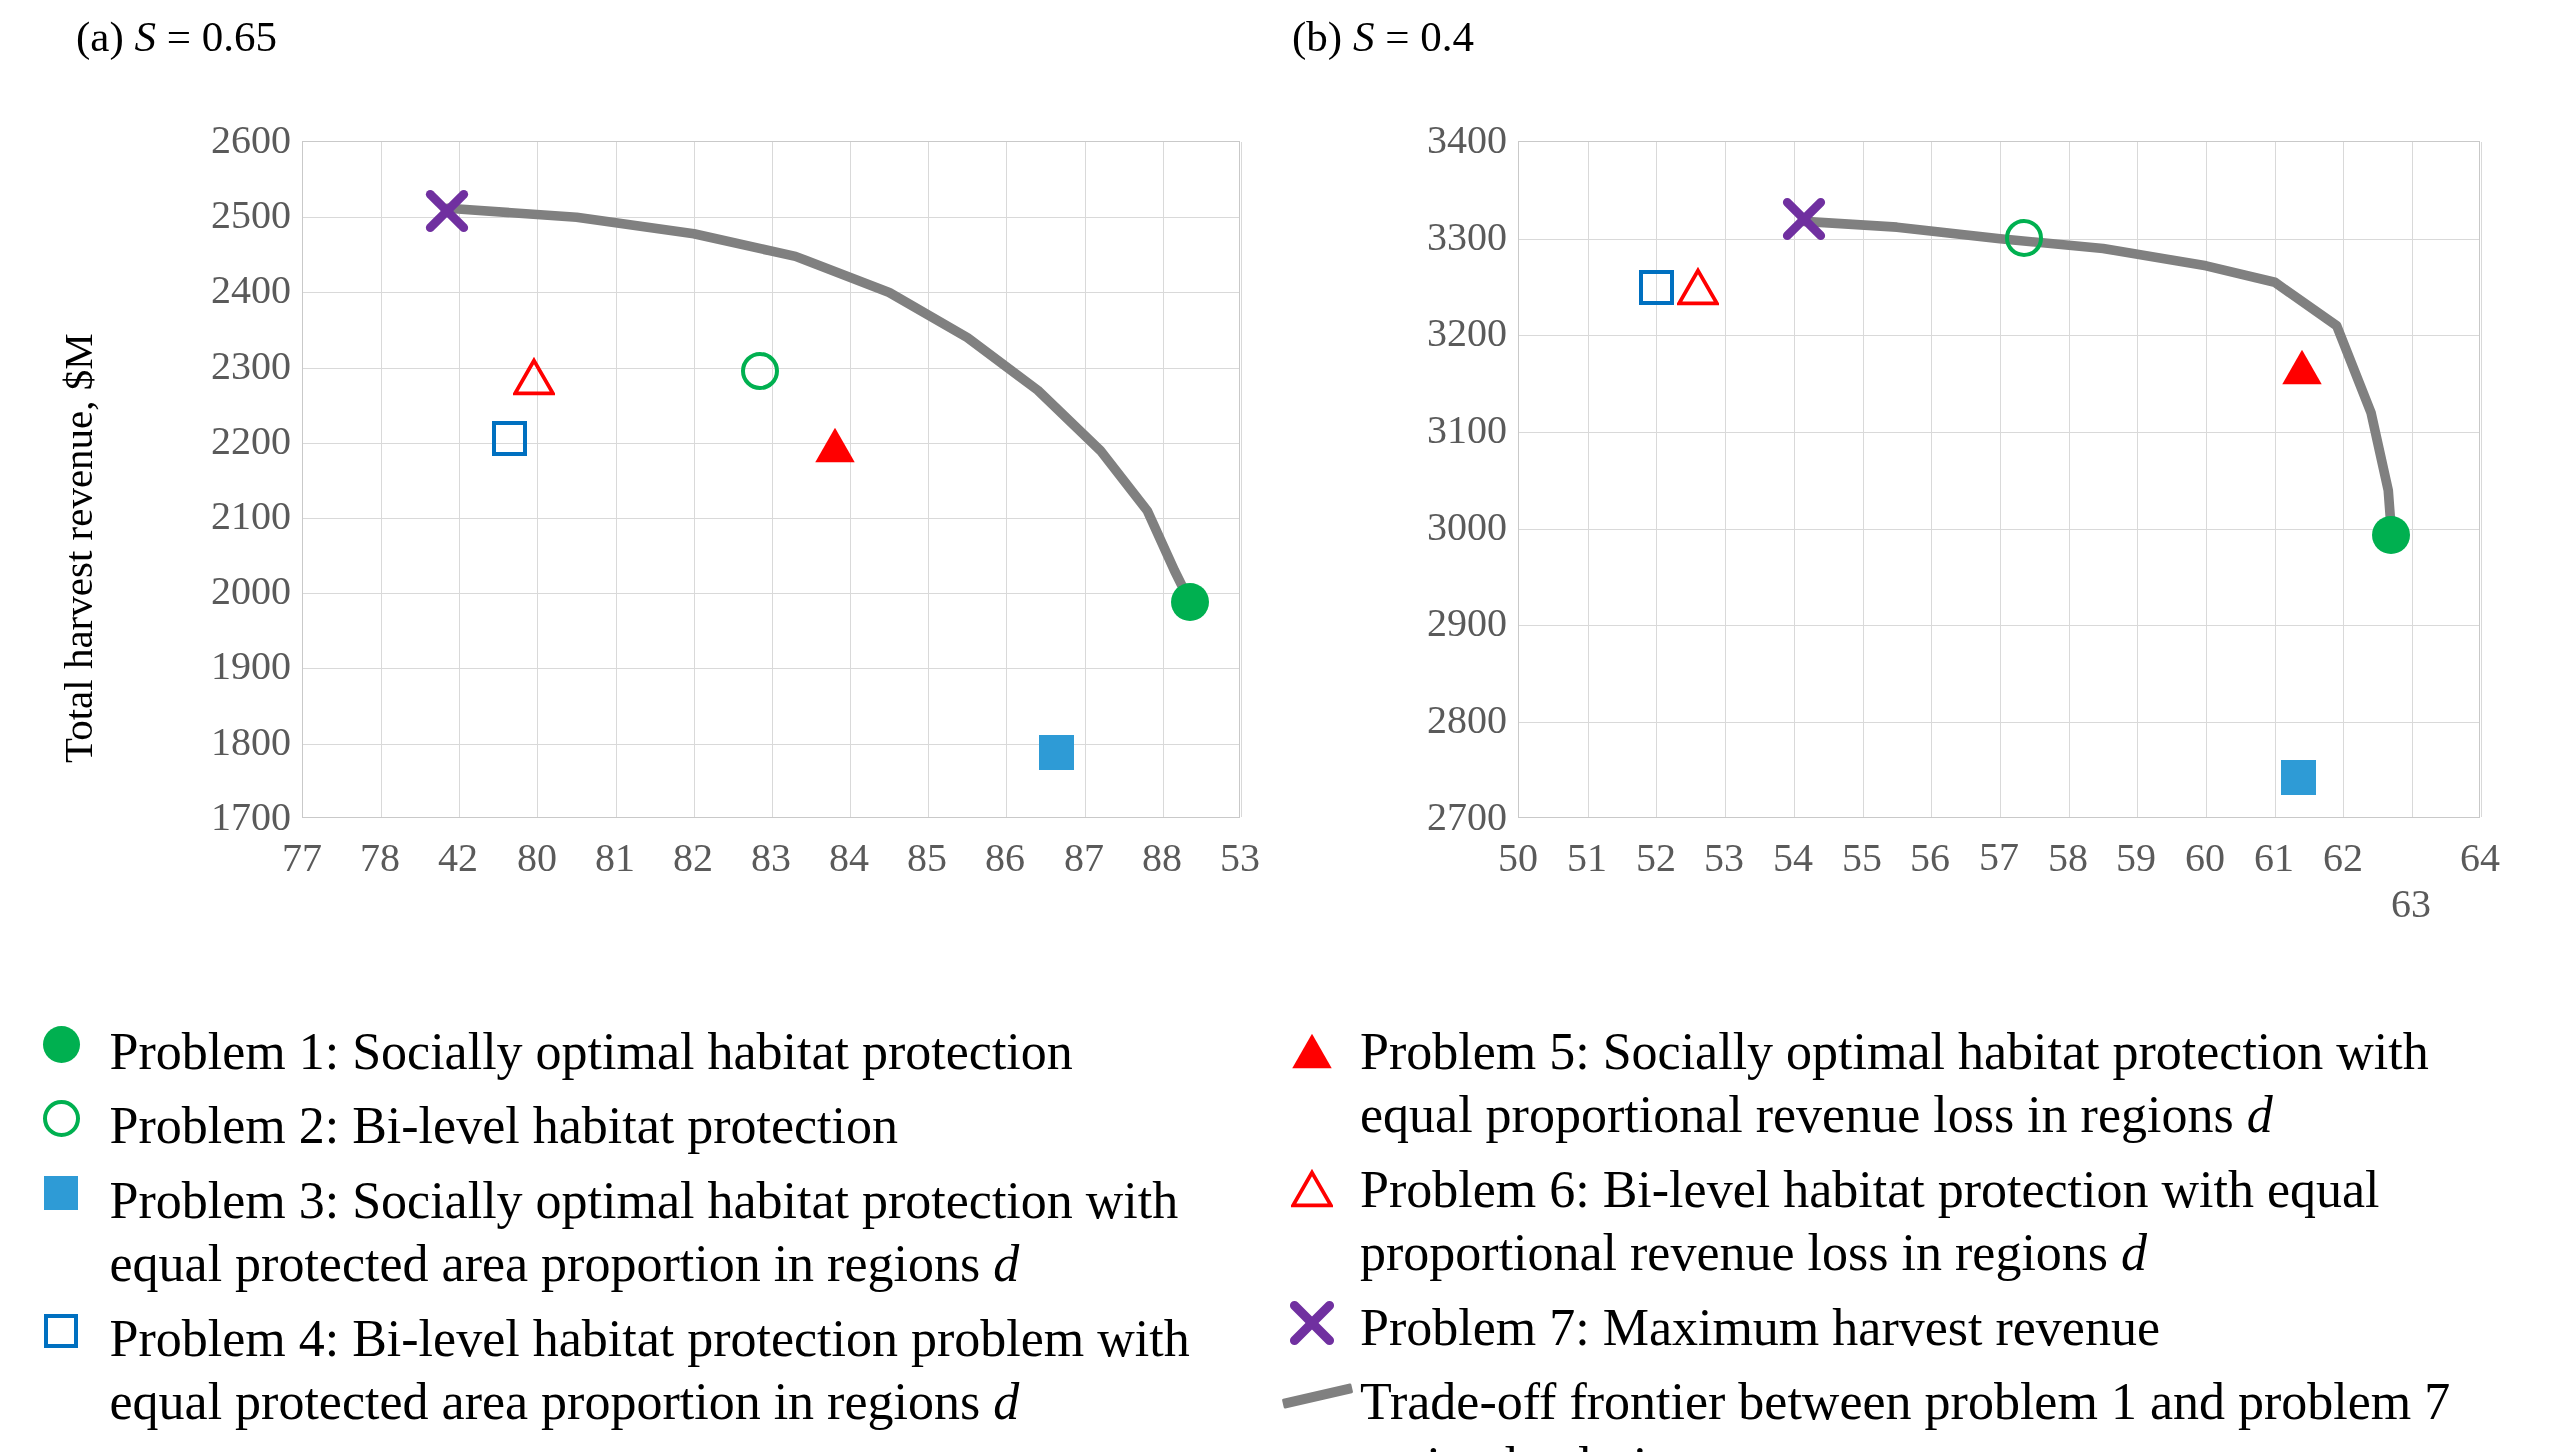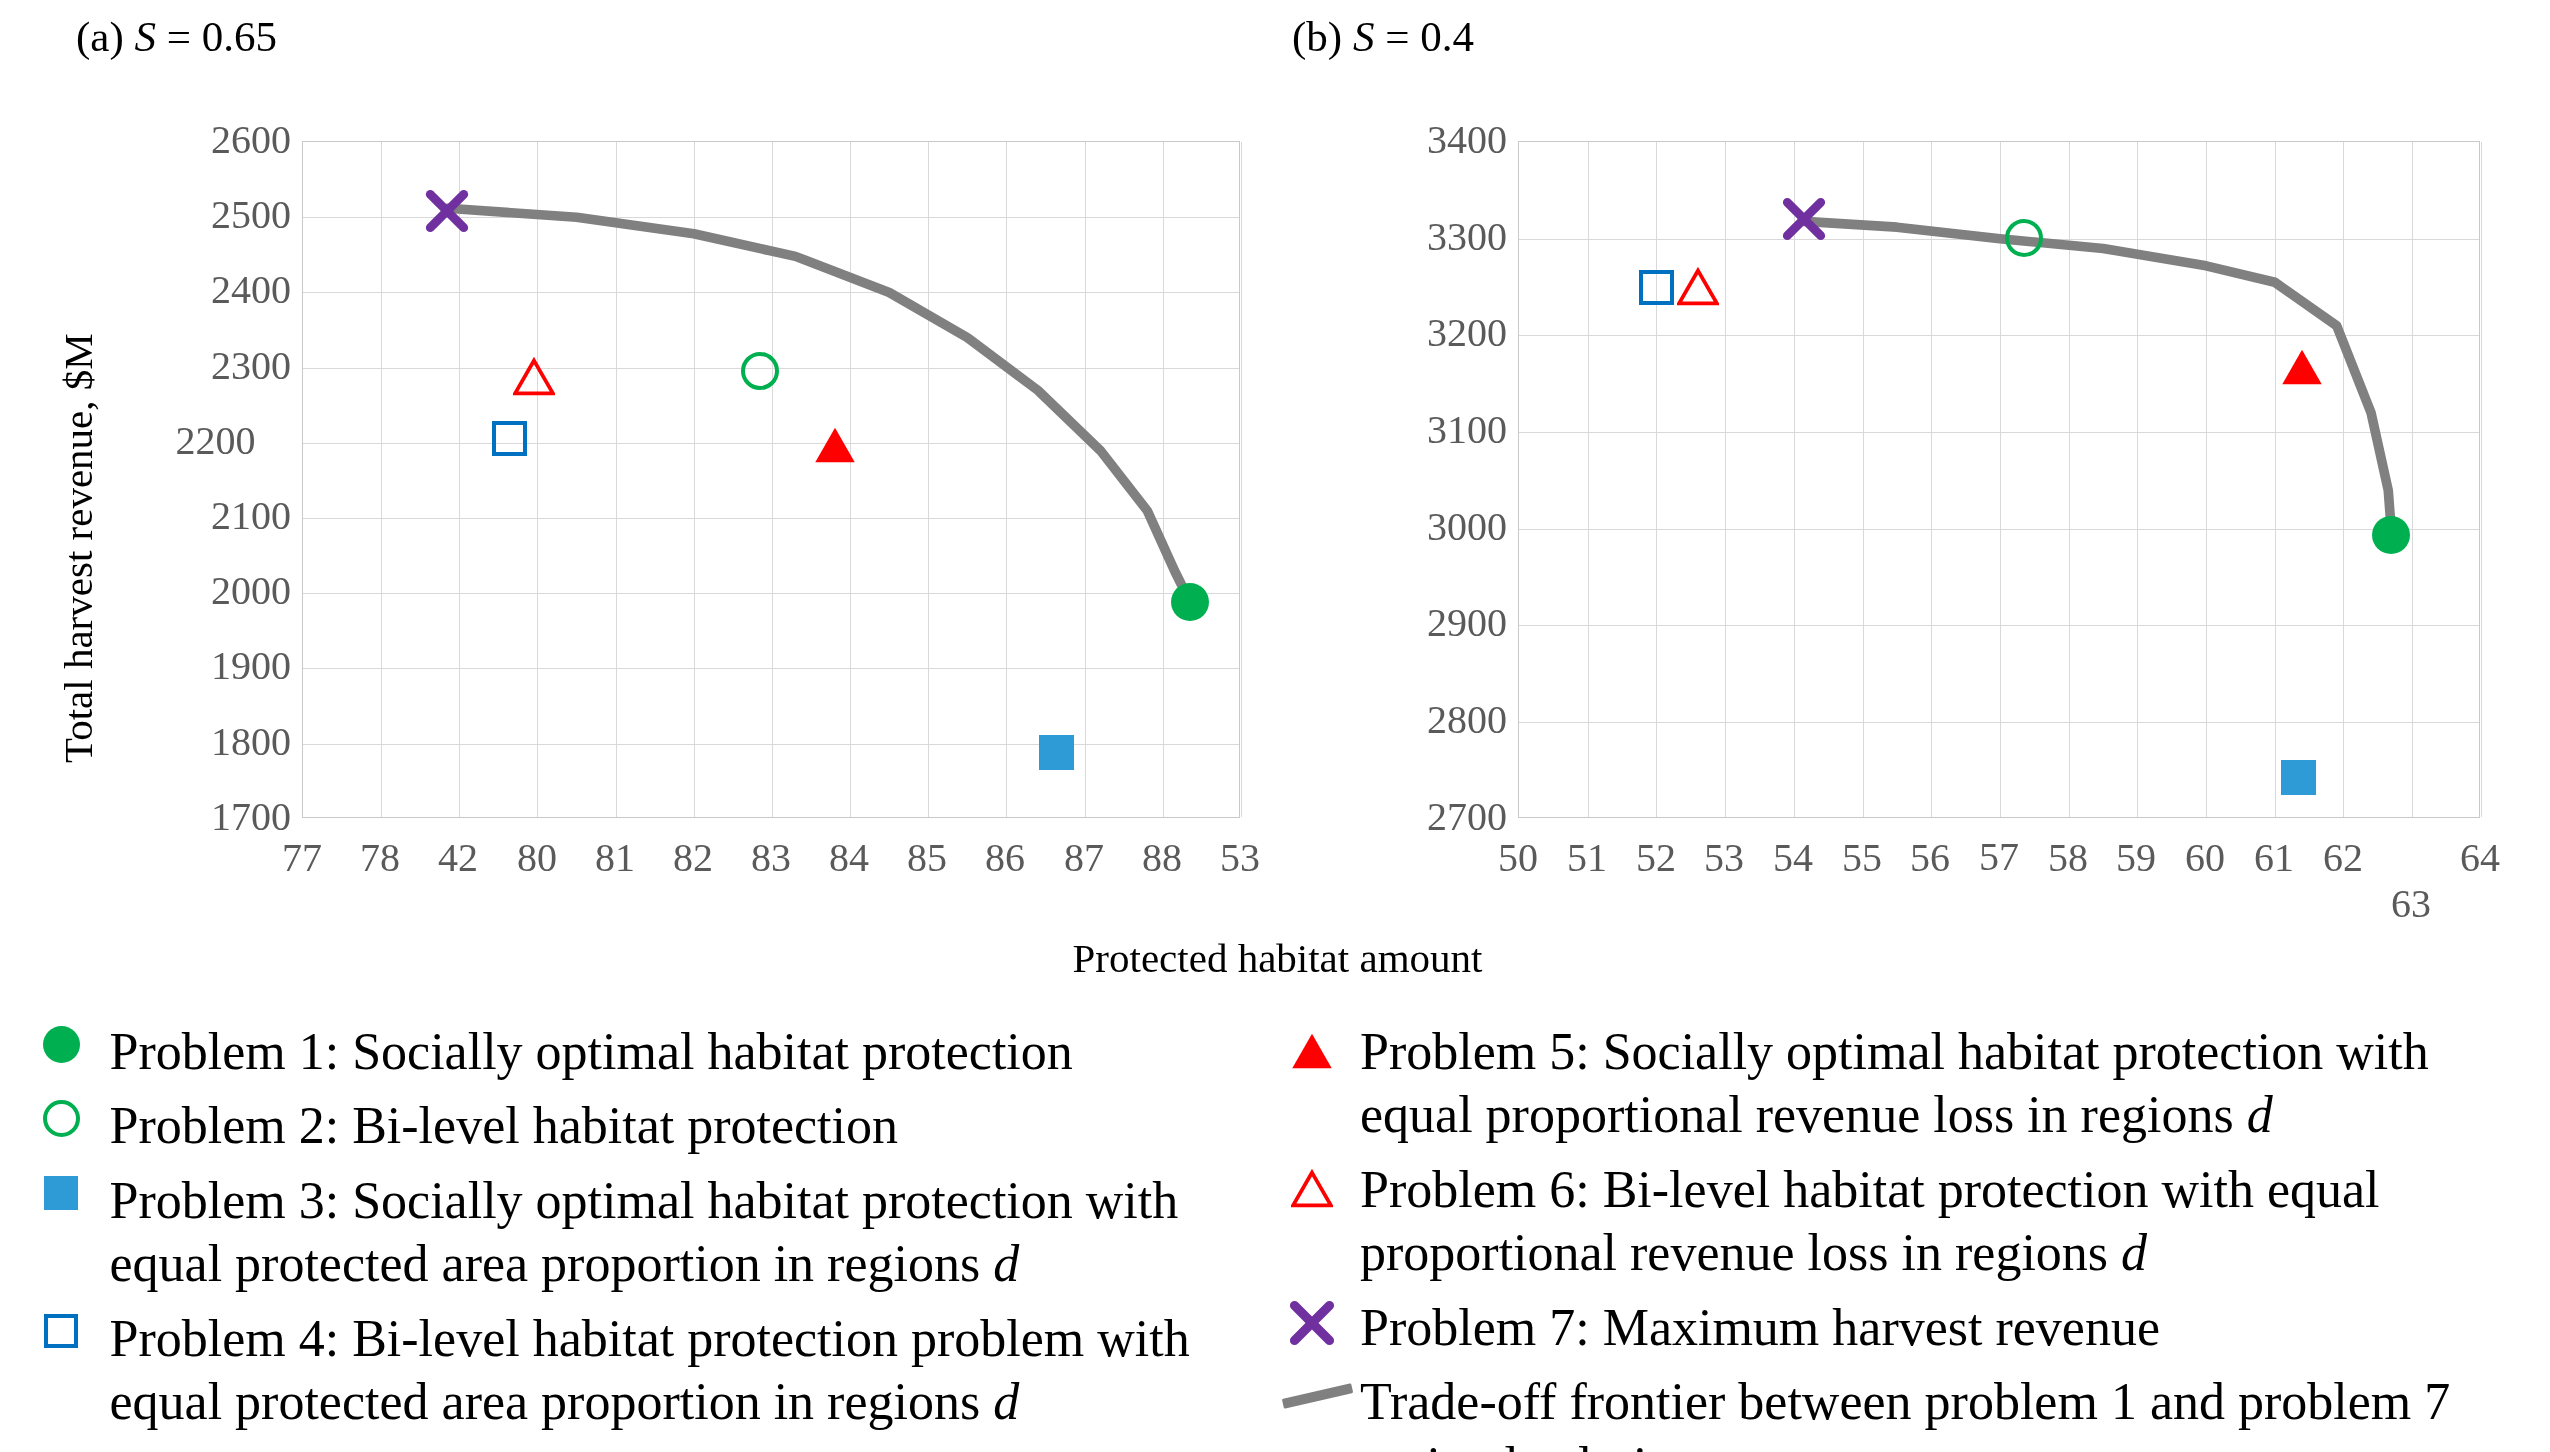--- a/index.html
+++ b/index.html
@@ -44,21 +44,20 @@
 
   <div class="panel-title" id="title-a" style="left:76px;top:12.4px;">
     <span>(a) </span><span class="ital">S</span><span> = 0.65</span>
   </div>
   <div class="panel-title" id="title-b" style="left:1292px;top:12.4px;">
     <span>(b) </span><span class="ital">S</span><span> = 0.4</span>
   </div>
 
   <div class="ylabel" style="left:54px;top:763px;">Total harvest revenue, $M</div>
 
-  <div class="xlabel" style="left:934px;top:934px;width:687px;">Protected habitat amount</div>
 
   <div class="plot-wrap" id="panel-a" style="left:0px;top:0px;width:1278px;height:928px;">
     <div class="plot-area" id="plot-a" style="left:302px;top:141px;width:938px;height:677px;">
         <div class="gridline-v" style="left: 78px;"></div>
         <div class="gridline-v" style="left: 156px;"></div>
         <div class="gridline-v" style="left: 234px;"></div>
         <div class="gridline-v" style="left: 313px;"></div>
         <div class="gridline-v" style="left: 391px;"></div>
         <div class="gridline-v" style="left: 469px;"></div>
         <div class="gridline-v" style="left: 547px;"></div>
@@ -200,21 +199,21 @@
         <span class="legend-text">Trade-off frontier between problem 1 and problem 7
 optimal solutions</span>
       </div>
     </div>
 
 <div class="ytick" style="width: 151px; left: 140px; top: 793px;">1700</div>
     <div class="ytick" style="width: 151px; left: 140px; top: 718px;">1800</div>
     <div class="ytick" style="width: 151px; left: 140px; top: 642px;">1900</div>
     <div class="ytick" style="width: 151px; left: 140px; top: 567px;">2000</div>
     <div class="ytick" style="width: 151px; left: 140px; top: 492px;">2100</div>
-    <div class="ytick" style="width: 151px; left: 140px; top: 417px; text-align: center;">2200</div>
+    <div class="ytick" style="width: 151px; left: 140px; top: 417px;">2200</div>
     <div class="ytick" style="width: 151px; left: 140px; top: 342px;">2300</div>
     <div class="ytick" style="width: 151px; left: 140px; top: 266px;">2400</div>
     <div class="ytick" style="width: 151px; left: 140px; top: 191px;">2500</div>
     <div class="ytick" style="width: 151px; left: 140px; top: 116px;">2600</div>
     <div class="xtick" style="width: 82px; left: 261px; top: 834px;">77</div>
     <div class="xtick" style="width: 82px; left: 339px; top: 834px;">78</div>
     <div class="xtick" style="width: 82px; left: 417px; top: 834px;">42</div>
     <div class="xtick" style="width: 82px; left: 496px; top: 834px;">80</div>
     <div class="xtick" style="width: 82px; left: 574px; top: 834px;">81</div>
     <div class="xtick" style="width: 82px; left: 652px; top: 834px;">82</div>

